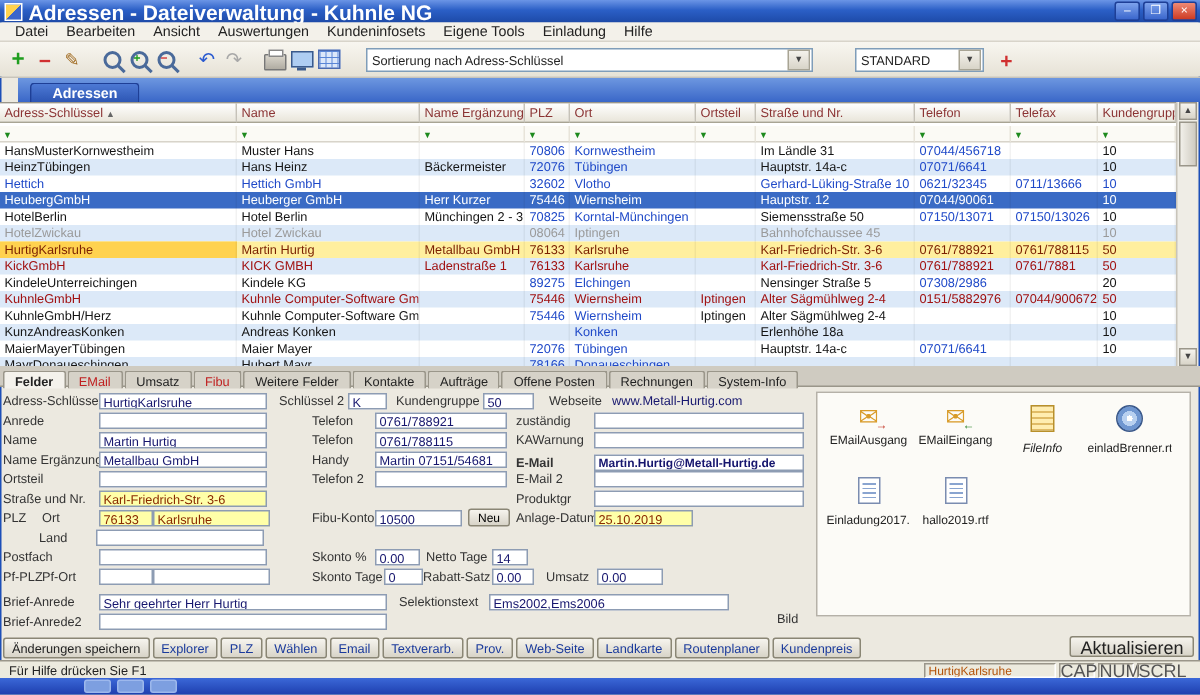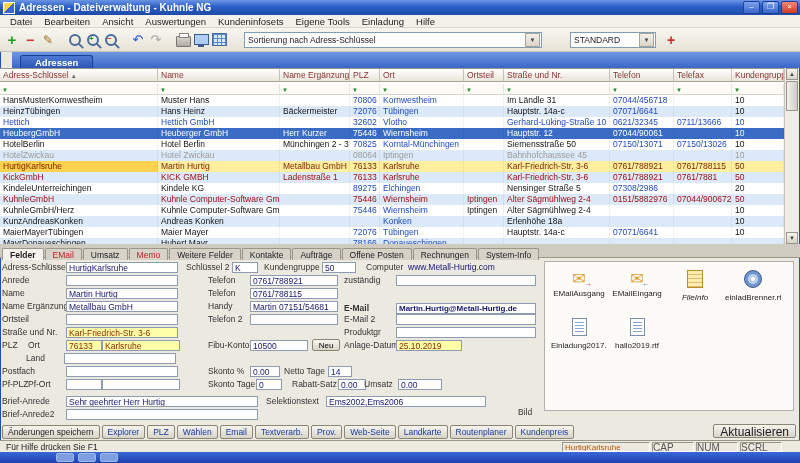--- a/index.html
+++ b/index.html
@@ -2,21 +2,21 @@
 <html><head>
 <meta charset="utf-8">
 <style>
   html,body{margin:0;padding:0;}
   body{width:800px;height:463px;font-family:"Liberation Sans",sans-serif;background:#777;}
   .window{position:relative;width:800px;height:463px;background:#ece9e0;overflow:hidden;box-shadow:inset 0 0 0 1px #1c4fb8;}
 
   
   .titlebar{position:absolute;left:0;top:0;width:800px;height:15px;background:linear-gradient(180deg,#6b95e6,#2b5fc6 45%,#1d4aa8);display:flex;align-items:center;padding-left:3px;box-sizing:border-box;}
   .appicon{width:10px;height:10px;background:linear-gradient(135deg,#ffd24f 0 50%,#3a66cc 50%);border:1px solid #fff;margin-right:4px;flex:none;}
-  .wtitle{color:#fff;font-size:10px;font-weight:bold;white-space:nowrap;flex:1;}
+  .wtitle{color:#fff;font-size:14px;font-weight:bold;white-space:nowrap;flex:1;}
   .wbtns{display:flex;margin-right:2px;}
   .wbtn{width:15px;height:11px;margin-left:2px;font-size:8px;line-height:10px;text-align:center;color:#fff;background:linear-gradient(180deg,#7da2ec,#3a66cc);border:1px solid #1e3f96;border-radius:2px;cursor:pointer;}
   .wbtn.close{background:linear-gradient(180deg,#ef8a75,#cc3a22);}
 
   
   .menubar{position:absolute;left:0;top:15px;width:800px;height:13px;background:#f3f1ea;border-bottom:1px solid #d8d4ca;display:flex;align-items:center;padding-left:4px;box-sizing:border-box;}
   .mitem{font-size:9.5px;color:#222;padding:0 6px;cursor:pointer;}
 
   
   .toolbar{position:absolute;left:0;top:28px;width:800px;height:24px;background:linear-gradient(180deg,#f8f6f0,#e6e2d6);border-bottom:1px solid #c8c4ba;display:flex;align-items:center;padding-left:3px;box-sizing:border-box;}
@@ -91,21 +91,21 @@
   .fb{flex:none;height:11px;line-height:10px;background:#fff;border:1px solid #8d9cb3;padding:0 2px;font-size:8.5px;color:#16166e;overflow:hidden;white-space:nowrap;box-sizing:border-box;cursor:text;}
   #f-adresskey{left:2px;top:2px;}   #f-key2{left:186px;top:2px;}  #f-kundengruppe{left:264px;top:2px;}  #f-webseite{left:366px;top:2px;}
   #f-anrede{left:2px;top:15px;}     #f-telefona{left:208px;top:15px;}  #f-zustaendig{left:344px;top:15px;}
   #f-name{left:2px;top:28px;}       #f-telefonb{left:208px;top:28px;}  #f-kawarnung{left:344px;top:28px;}
   #f-nameerg{left:2px;top:41px;}    #f-handy{left:208px;top:41px;}     #f-email{left:344px;top:43px;font-weight:bold;}
   #f-ortsteil{left:2px;top:54px;}   #f-telefon2{left:208px;top:54px;}  #f-email2{left:344px;top:54px;}
   #f-strasse{left:2px;top:67px;}    #f-produktgr{left:344px;top:67px;}
   #f-plz{left:2px;top:80px;}        #f-ort{left:28px;top:80px;}  #f-fibu{left:208px;top:80px;}  #f-anlagedatum{left:344px;top:80px;}
   #f-land{left:26px;top:93px;}
   #f-postfach{left:2px;top:106px;}  #f-skontopct{left:208px;top:106px;}  #f-nettotage{left:284px;top:106px;}  #f-bild{left:518px;top:111px;margin-top:36px;}
-  #f-pfplz{left:2px;top:119px;}     #f-pfort{left:28px;top:119px;}  #f-skontotage{left:208px;top:119px;}  #f-rabatt{left:292px;top:119px;}  #f-umsatz{left:364px;top:119px;}
+  #f-pfplz{left:2px;top:119px;}     #f-pfort{left:28px;top:119px;}  #f-skontotage{left:208px;top:119px;}  #f-rabatt{left:282px;top:119px;}  #f-umsatz{left:364px;top:119px;}
   #f-briefanrede{left:2px;top:136px;}  #f-selektionstext{left:266px;top:136px;}
   #f-briefanrede2{left:2px;top:149px;}
   #f-adresskey .fl,#f-anrede .fl,#f-name .fl,#f-nameerg .fl,#f-ortsteil .fl,#f-strasse .fl,#f-postfach .fl,#f-briefanrede .fl,#f-briefanrede2 .fl,#f-plz .fl,#f-pfplz .fl{width:64px;}
   #f-adresskey .fb,#f-anrede .fb,#f-name .fb,#f-nameerg .fb,#f-ortsteil .fb,#f-strasse .fb,#f-postfach .fb,#f-land .fb{width:112px;}
   #f-briefanrede .fb,#f-briefanrede2 .fb{width:192px;}
   #f-key2 .fl{width:46px;} #f-key2 .fb{width:26px;}
   #f-kundengruppe .fl{width:58px;} #f-kundengruppe .fb{width:34px;}
   #f-webseite .fl{width:40px;} #f-webseite .fb{width:132px;border:none;background:transparent;}
   #f-plz .fb{width:36px;}
   #f-ort .fl{width:74px;} #f-ort .fb{width:78px;}
@@ -147,21 +147,21 @@
   .footer{position:absolute;left:2px;top:424px;height:15px;display:flex;gap:2px;align-items:center;}
   .fbtn{height:14px;font-size:8.5px;font-family:"Liberation Sans",sans-serif;background:linear-gradient(#f6f4ee,#d8d4c8);border:1px solid #8a8675;border-radius:2px;padding:0 5px;color:#1a3a9c;cursor:pointer;white-space:nowrap;}
   .fbtn.dark{color:#222;}
   .refreshbtn{position:absolute;right:4px;top:424px;height:14px;font-size:12px;font-family:"Liberation Sans",sans-serif;background:linear-gradient(#f6f4ee,#d8d4c8);border:1px solid #8a8675;border-radius:2px;padding:0 6px;color:#222;cursor:pointer;}
 
   
   .statusbar{position:absolute;left:0;top:440px;width:800px;height:12px;background:#eceade;border-top:1px solid #9a968a;display:flex;align-items:center;box-sizing:border-box;}
   .shelp{flex:1;padding-left:6px;font-size:8.5px;color:#222;white-space:nowrap;overflow:hidden;}
   .srecord{width:88px;font-size:8px;color:#b4530a;border:1px solid;border-color:#9a968a #fff #fff #9a968a;height:10px;line-height:9px;padding-left:2px;box-sizing:border-box;margin-right:2px;white-space:nowrap;overflow:hidden;}
   .sinds{display:flex;margin-right:16px;}
-  .sind{width:42px;text-align:left;font-size:10px;color:#555;border:1px solid;border-color:#9a968a #fff #fff #9a968a;height:10px;line-height:9px;box-sizing:border-box;margin-right:2px;}
+  .sind{width:24px;text-align:left;font-size:12px;color:#555;border:1px solid;border-color:#9a968a #fff #fff #9a968a;height:10px;line-height:9px;box-sizing:border-box;margin-right:2px;}
 
   
   .taskbar{position:absolute;left:0;top:452px;width:800px;height:11px;background:linear-gradient(180deg,#3b68d8,#1e3fae);display:flex;align-items:center;}
   .titem{width:16px;height:7px;background:#7d9fe0;border:1px solid #9db8ec;border-radius:2px;display:inline-block;margin-left:4px;cursor:pointer;}
   .titem:first-child{margin-left:56px;}
 </style>
 </head>
 <body>
 
 <div class="window">
@@ -259,38 +259,38 @@
         <div class="grow"><div class="cell c0">MaierMayerTübingen</div><div class="cell c1">Maier Mayer</div><div class="cell c2"></div><div class="cell c3 num">72076</div><div class="cell c4 num">Tübingen</div><div class="cell c5"></div><div class="cell c6">Hauptstr. 14a-c</div><div class="cell c7 num">07071/6641</div><div class="cell c8 num"></div><div class="cell c9">10</div></div>
         <div class="grow alt"><div class="cell c0">MayrDonaueschingen</div><div class="cell c1">Hubert Mayr</div><div class="cell c2"></div><div class="cell c3 num">78166</div><div class="cell c4 num">Donaueschingen</div><div class="cell c5"></div><div class="cell c6"></div><div class="cell c7 num"></div><div class="cell c8 num"></div><div class="cell c9"></div></div>
       </div>
   </div>
   <div class="vscroll">
     <span class="sarrow up">▲</span>
     <span class="sthumb"></span>
     <span class="sarrow down">▼</span>
   </div>
 
-  <div class="dtabs"><span class="dtab active">Felder</span><span class="dtab alert">EMail</span><span class="dtab">Umsatz</span><span class="dtab alert">Memo</span><span class="dtab">Weitere Felder</span><span class="dtab">Kontakte</span><span class="dtab">Aufträge</span><span class="dtab">Offene Posten</span><span class="dtab">Rechnungen</span><span class="dtab">System-Info</span></div>
+  <div class="dtabs"><span class="dtab active">Felder</span><span class="dtab alert">EMail</span><span class="dtab">Umsatz</span><span class="dtab alert">Fibu</span><span class="dtab">Weitere Felder</span><span class="dtab">Kontakte</span><span class="dtab">Aufträge</span><span class="dtab">Offene Posten</span><span class="dtab">Rechnungen</span><span class="dtab">System-Info</span></div>
 
   <div class="form">
     <button class="neubtn">Neu</button>
   <div class="fw" id="f-adresskey">
         <span class="fl">Adress-Schlüssel</span>
         <div class="fb">HurtigKarlsruhe</div>
       </div>
       <div class="fw" id="f-key2">
         <span class="fl">Schlüssel 2</span>
         <div class="fb">K</div>
       </div>
       <div class="fw" id="f-kundengruppe">
         <span class="fl">Kundengruppe</span>
         <div class="fb">50</div>
       </div>
       <div class="fw" id="f-webseite">
-        <span class="fl">Computer</span>
+        <span class="fl">Webseite</span>
         <div class="fb">www.Metall-Hurtig.com</div>
       </div>
       <div class="fw" id="f-anrede">
         <span class="fl">Anrede</span>
         <div class="fb"></div>
       </div>
       <div class="fw" id="f-name">
         <span class="fl">Name</span>
         <div class="fb">Martin Hurtig</div>
       </div>
@@ -365,20 +365,24 @@
       <div class="fw" id="f-rabatt">
         <span class="fl">Rabatt-Satz</span>
         <div class="fb">0.00</div>
       </div>
       <div class="fw" id="f-umsatz">
         <span class="fl">Umsatz</span>
         <div class="fb">0.00</div>
       </div>
       <div class="fw" id="f-zustaendig">
         <span class="fl">zuständig</span>
+        <div class="fb"></div>
+      </div>
+      <div class="fw" id="f-kawarnung">
+        <span class="fl">KAWarnung</span>
         <div class="fb"></div>
       </div>
       <div class="fw" id="f-email">
         <span class="fl">E-Mail</span>
         <div class="fb">Martin.Hurtig@Metall-Hurtig.de</div>
       </div>
       <div class="fw" id="f-email2">
         <span class="fl">E-Mail 2</span>
         <div class="fb"></div>
       </div>

